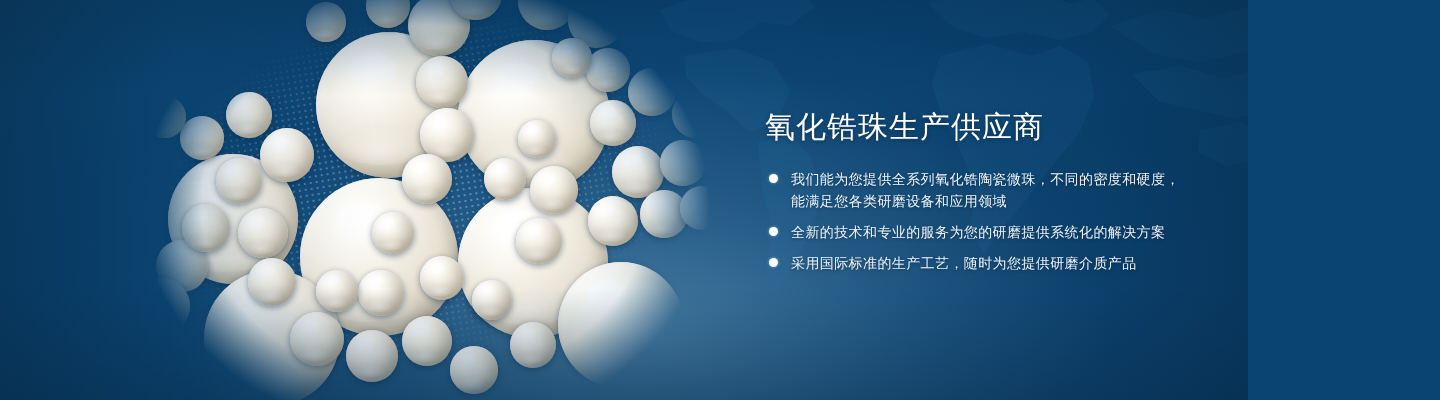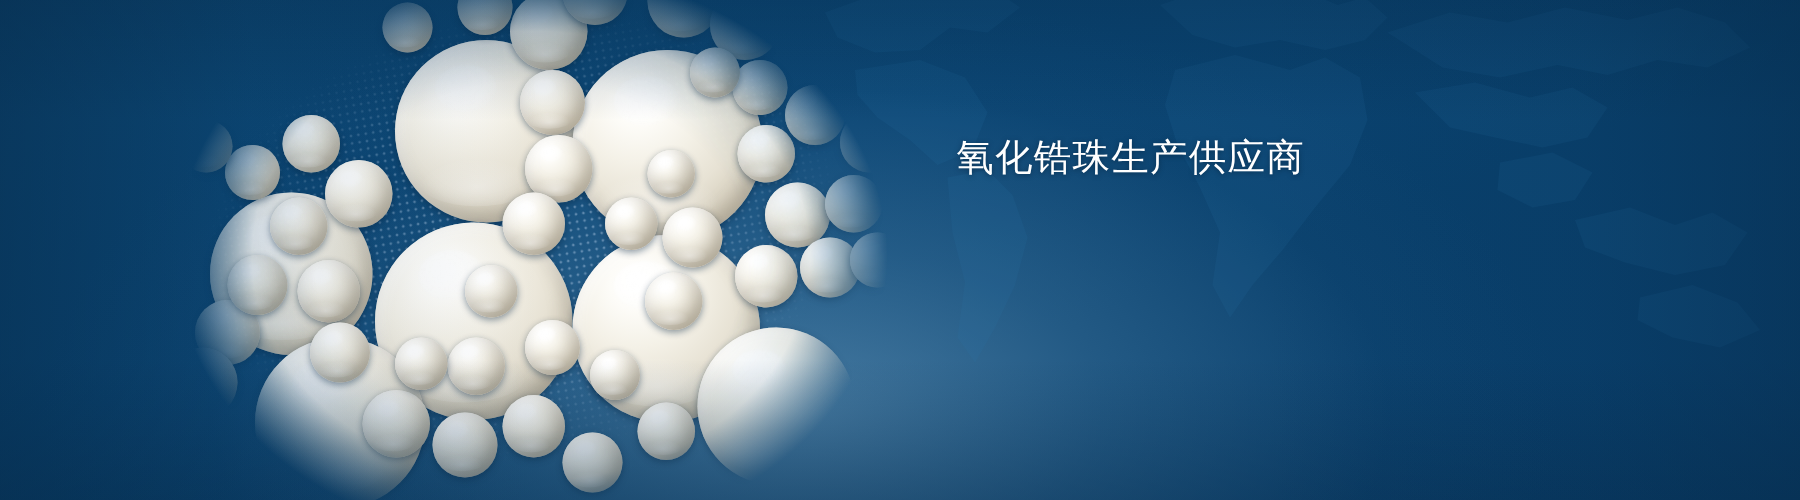--- a/index.html
+++ b/index.html
@@ -2,21 +2,21 @@
 <html><head>
 <meta charset="utf-8">
 <style>
   html,body{margin:0;padding:0;}
   body{
     width:1440px;height:400px;overflow:hidden;
     font-family:"Liberation Sans","DejaVu Sans",sans-serif;
     background:#0a4472;
   }
   .banner{
-    position:relative;width:1440px;height:400px;overflow:hidden;
+    position:relative;width:1248px;height:400px;overflow:hidden;
     background:#0a4472;
   }
   
   .bg-base{
     position:absolute;inset:0;
     background:
       radial-gradient(ellipse 760px 420px at 640px 330px, rgba(120,170,205,0.55) 0%, rgba(90,145,185,0.32) 32%, rgba(40,95,140,0.10) 62%, rgba(10,68,114,0) 80%),
       linear-gradient(160deg,#0d4875 0%,#0a4472 38%,#09406c 62%,#0a3f6c 100%);
   }
   .bg-vign{
@@ -172,15 +172,30 @@
     <div class="bead" style="left:196px;top:330px;width:42px;height:42px;"></div>
     <div class="bead" style="left:186px;top:62px;width:40px;height:40px;"></div>
     <div class="bead" style="left:246px;top:44px;width:44px;height:44px;"></div>
     <div class="bead" style="left:432px;top:98px;width:40px;height:40px;"></div>
   </div>
 
   <div class="bg-vign"></div>
 
   <div class="copy">
     <h1 class="headline">氧化锆珠生产供应商</h1>
+    <ul class="bullets">
+      <li class="bullet">
+        <span class="dot"></span>
+        <p class="btext">我们能为您提供全系列氧化锆陶瓷微珠，不同的密度和硬度，
+能满足您各类研磨设备和应用领域</p>
+      </li>
+      <li class="bullet">
+        <span class="dot"></span>
+        <p class="btext">全新的技术和专业的服务为您的研磨提供系统化的解决方案</p>
+      </li>
+      <li class="bullet">
+        <span class="dot"></span>
+        <p class="btext">采用国际标准的生产工艺，随时为您提供研磨介质产品</p>
+      </li>
+    </ul>
   </div>
 
 </div>
 
 </body></html>

